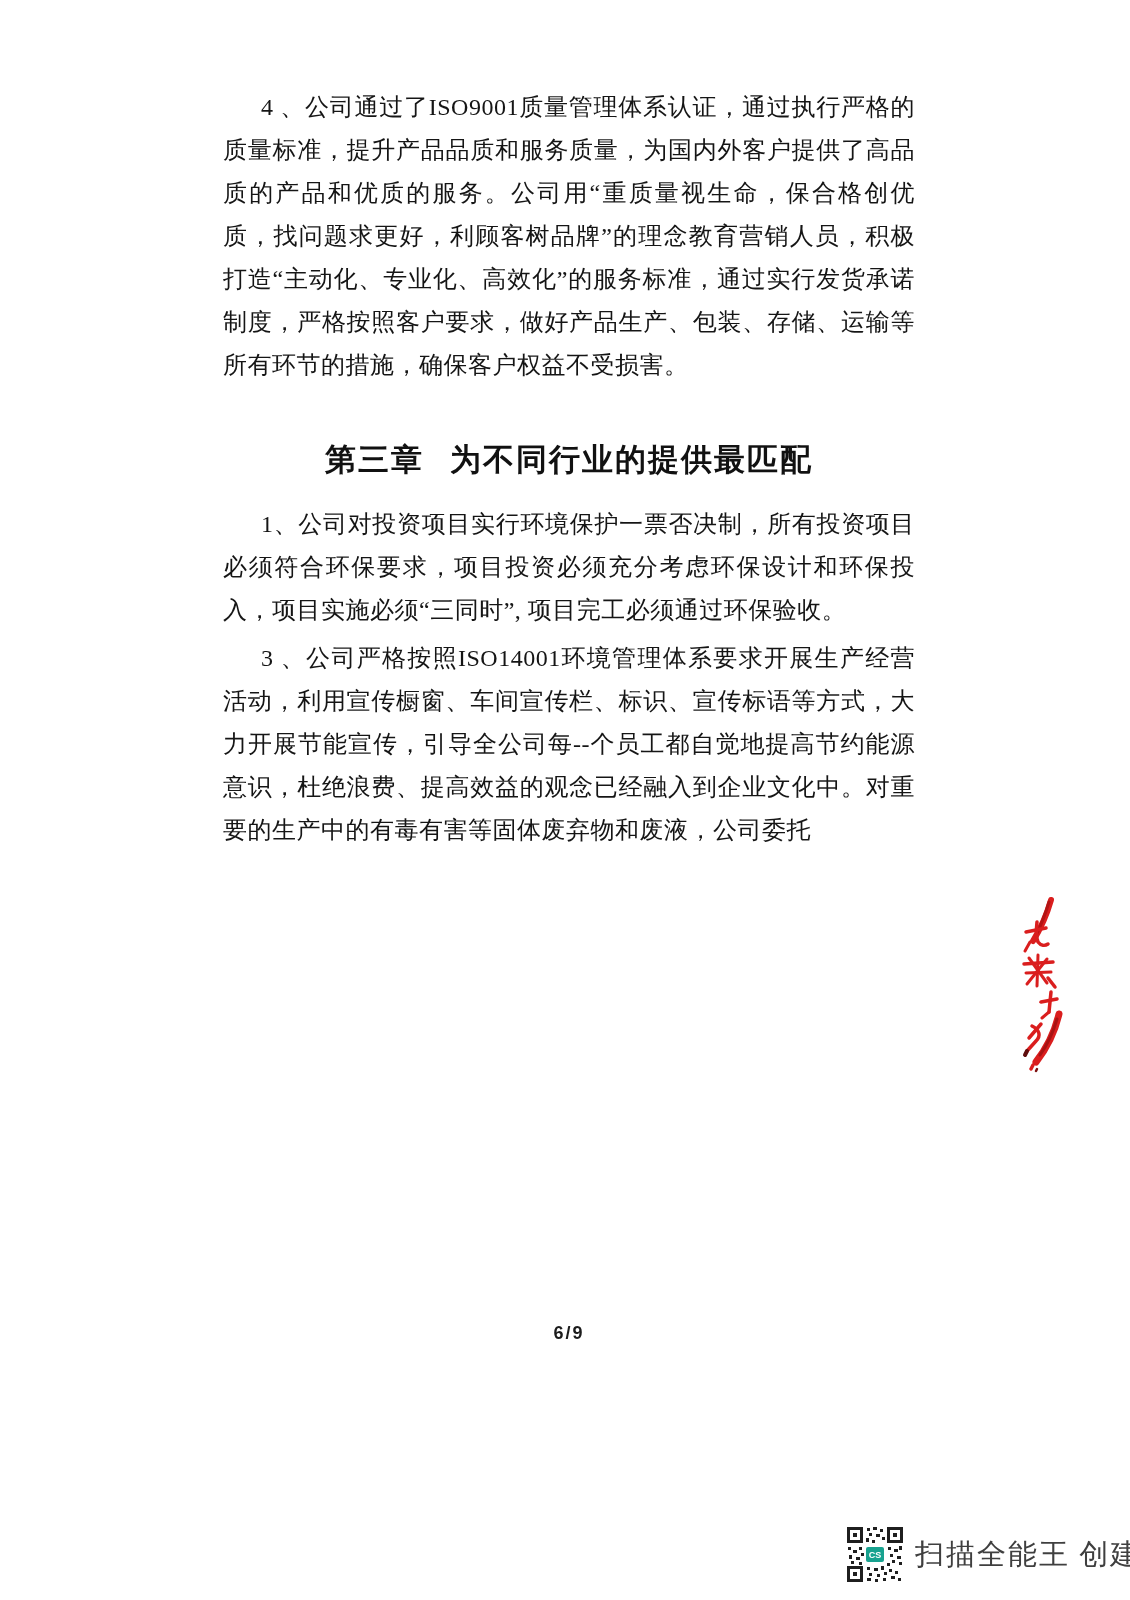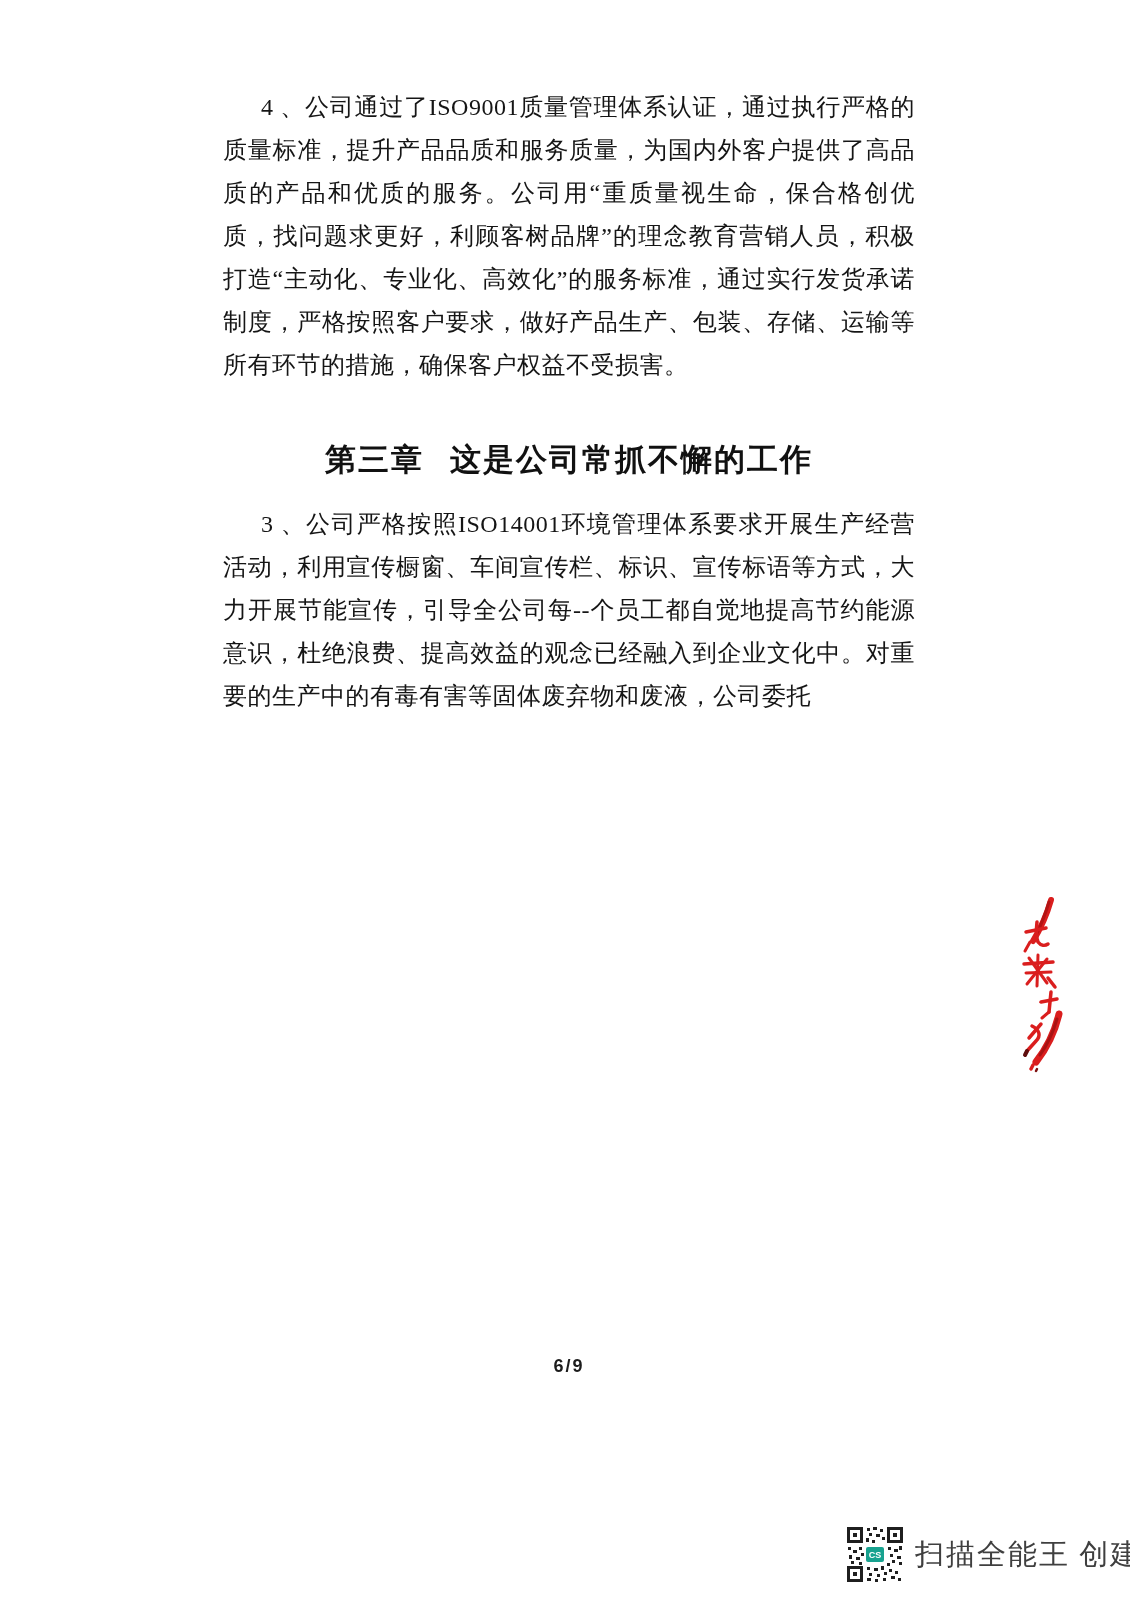--- a/index.html
+++ b/index.html
@@ -39,21 +39,21 @@
     line-height: 46px;
     font-weight: bold;
     color: #111111;
     letter-spacing: 2px;
   }
   .chapter-heading .chapter-number { margin-right: 26px; }
 
   .page-number {
     position: absolute;
     left: 223px;
-    top: 1356px;
+    top: 1323px;
     width: 692px;
     text-align: center;
     font-family: "Liberation Sans", sans-serif;
     font-size: 18px;
     font-weight: 600;
     letter-spacing: 2px;
     color: #1c1c1c;
   }
 
   .red-annotation {
@@ -82,23 +82,24 @@
 </style>
 </head>
 <body>
 
 <div class="page">
 
   <main class="content">
     <p class="body-para">4 、公司通过了ISO9001质量管理体系认证，通过执行严格的质量标准，提升产品品质和服务质量，为国内外客户提供了高品质的产品和优质的服务。公司用“重质量视生命，保合格创优质，找问题求更好，利顾客树品牌”的理念教育营销人员，积极打造“主动化、专业化、高效化”的服务标准，通过实行发货承诺制度，严格按照客户要求，做好产品生产、包装、存储、运输等所有环节的措施，确保客户权益不受损害。</p>
 
     <h1 class="chapter-heading">
-      <span class="chapter-number">第三章</span><span>这是公司常抓不懈的工作</span>
+      <span class="chapter-number">第三章</span><span>为不同行业的提供最匹配</span>
     </h1>
 
+    <p class="body-para">1、公司对投资项目实行环境保护一票否决制，所有投资项目必须符合环保要求，项目投资必须充分考虑环保设计和环保投入，项目实施必须“三同时”, 项目完工必须通过环保验收。</p>
     <p class="body-para">3 、公司严格按照ISO14001环境管理体系要求开展生产经营活动，利用宣传橱窗、车间宣传栏、标识、宣传标语等方式，大力开展节能宣传，引导全公司每--个员工都自觉地提高节约能源意识，杜绝浪费、提高效益的观念已经融入到企业文化中。对重要的生产中的有毒有害等固体废弃物和废液，公司委托</p>
   </main>
 
   <div class="page-number">6/9</div>
 
   <div class="red-annotation">
     <svg width="55" height="185" viewBox="0 0 55 185">
       <g fill="none" stroke="#da1e1e" stroke-linecap="round">
 
         <path d="M39,7 C35,21 29,35 21,48" stroke-width="6"></path>

